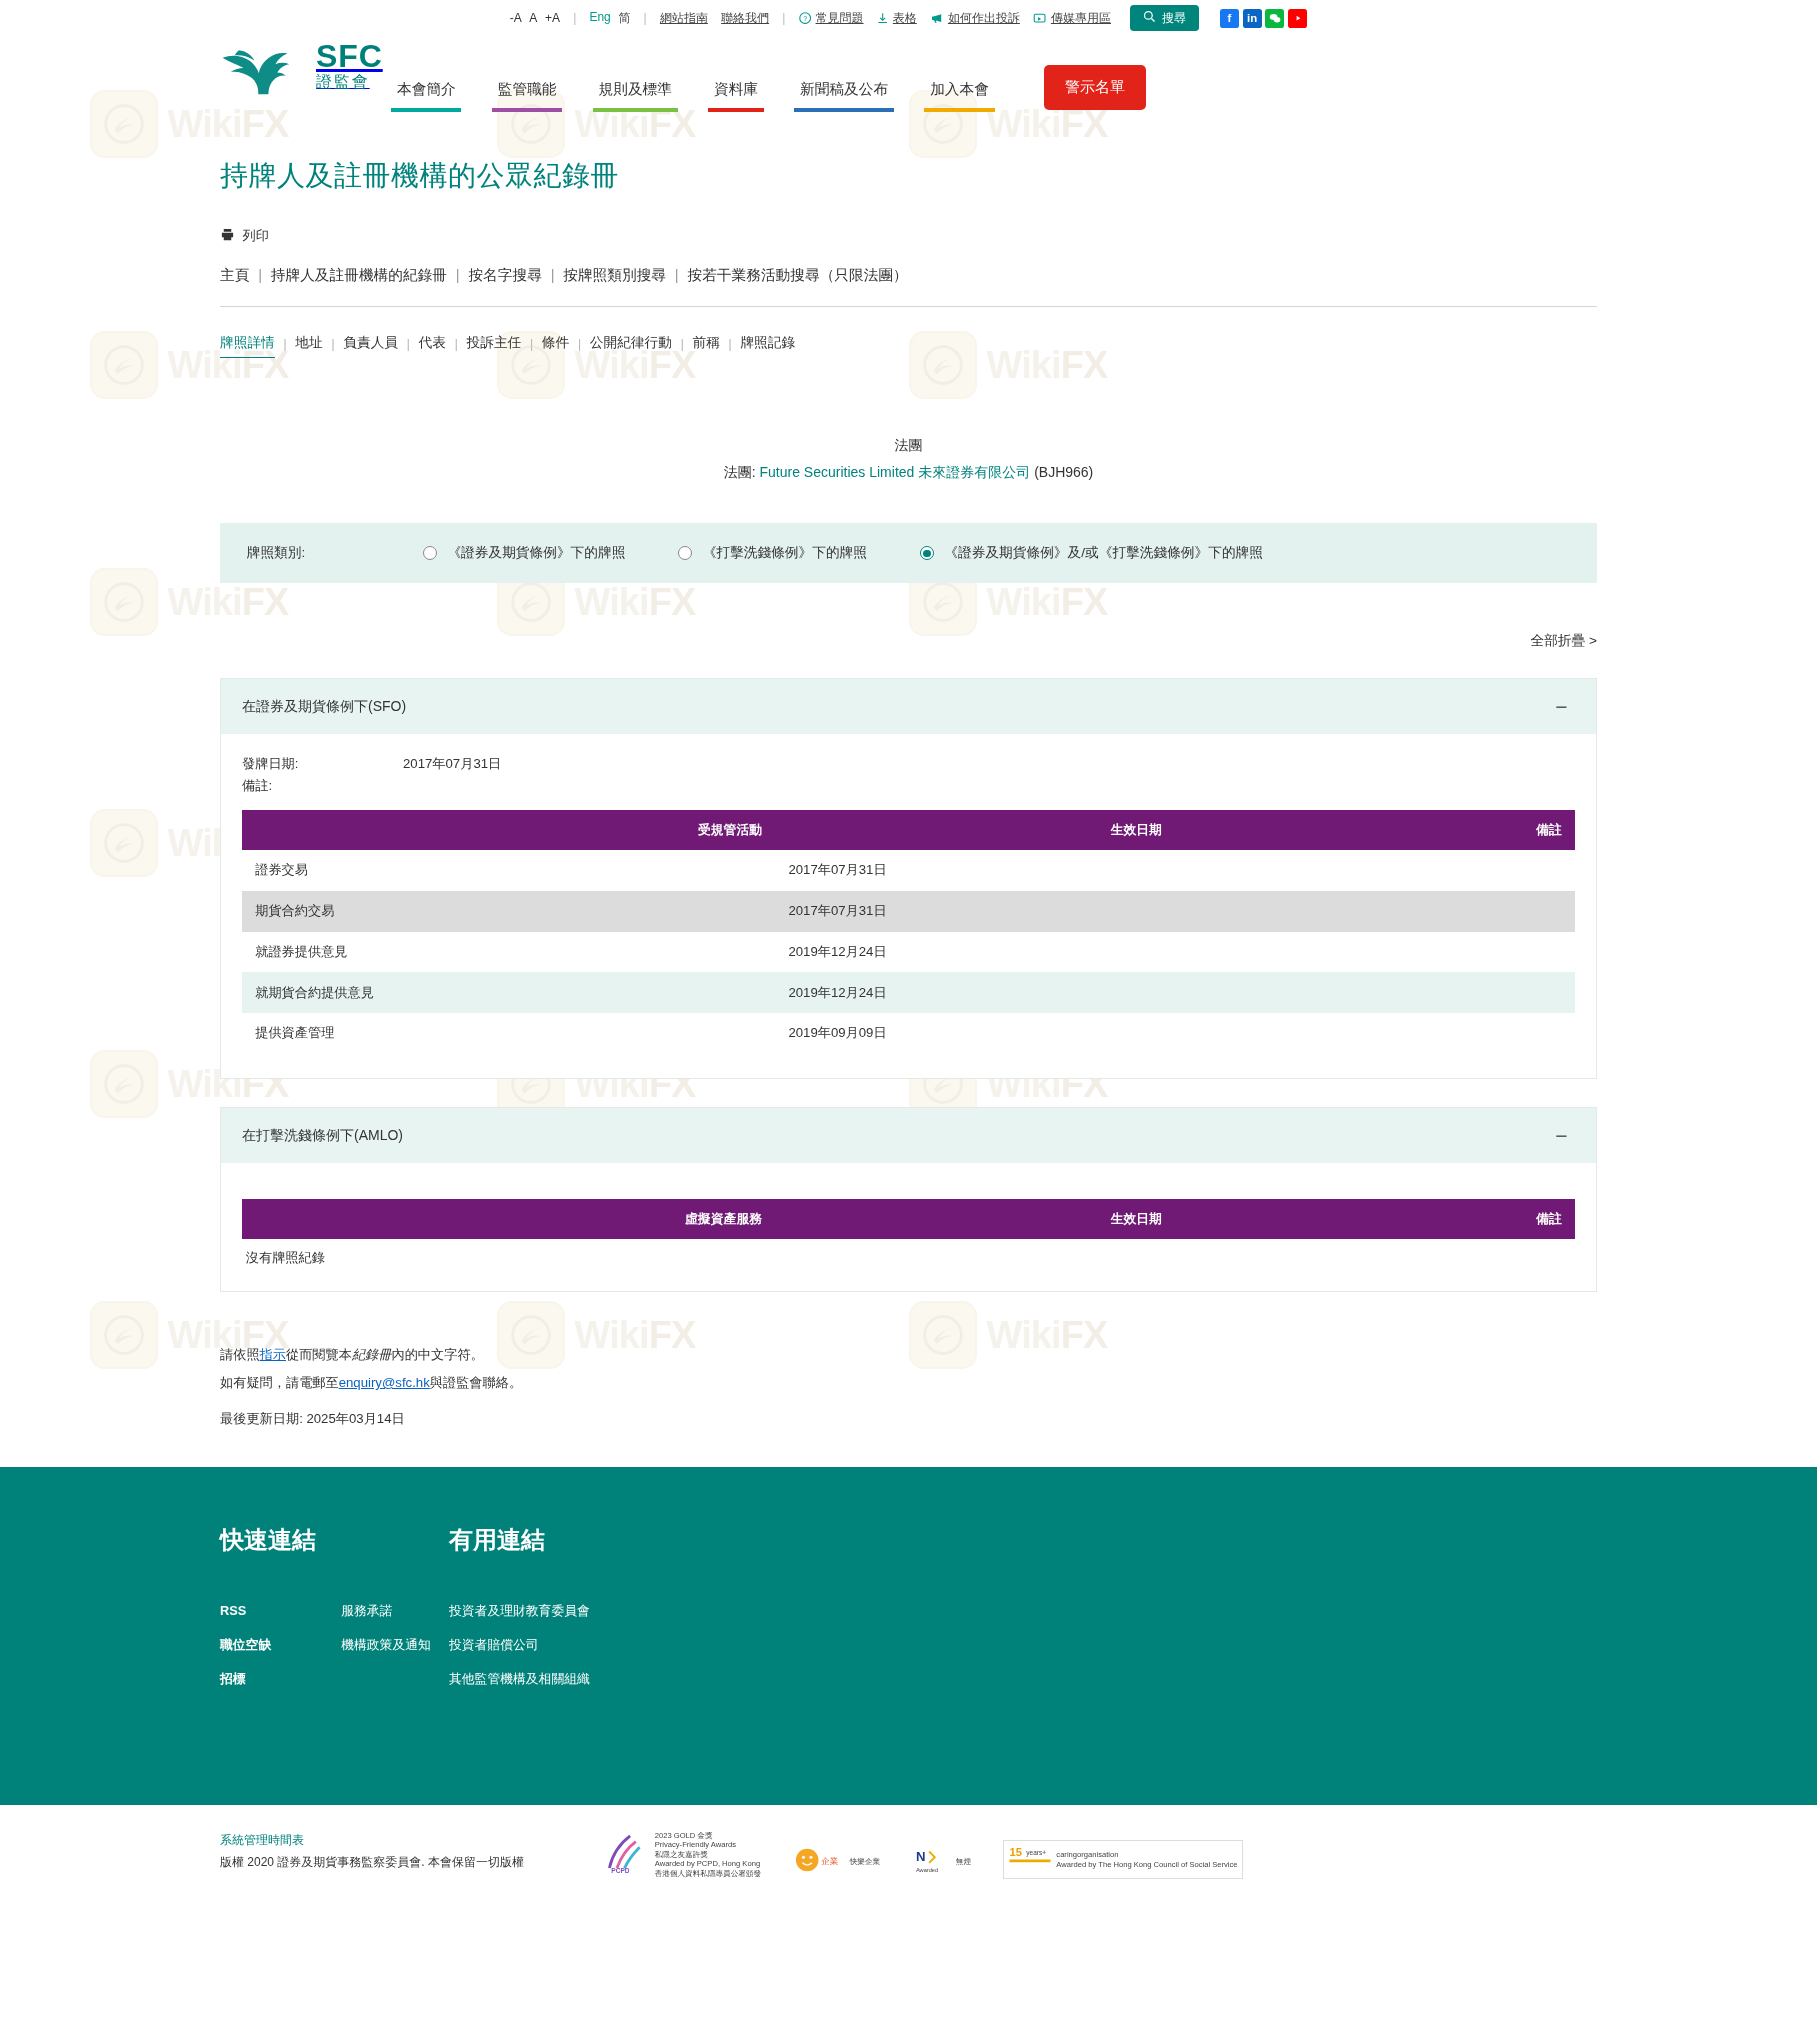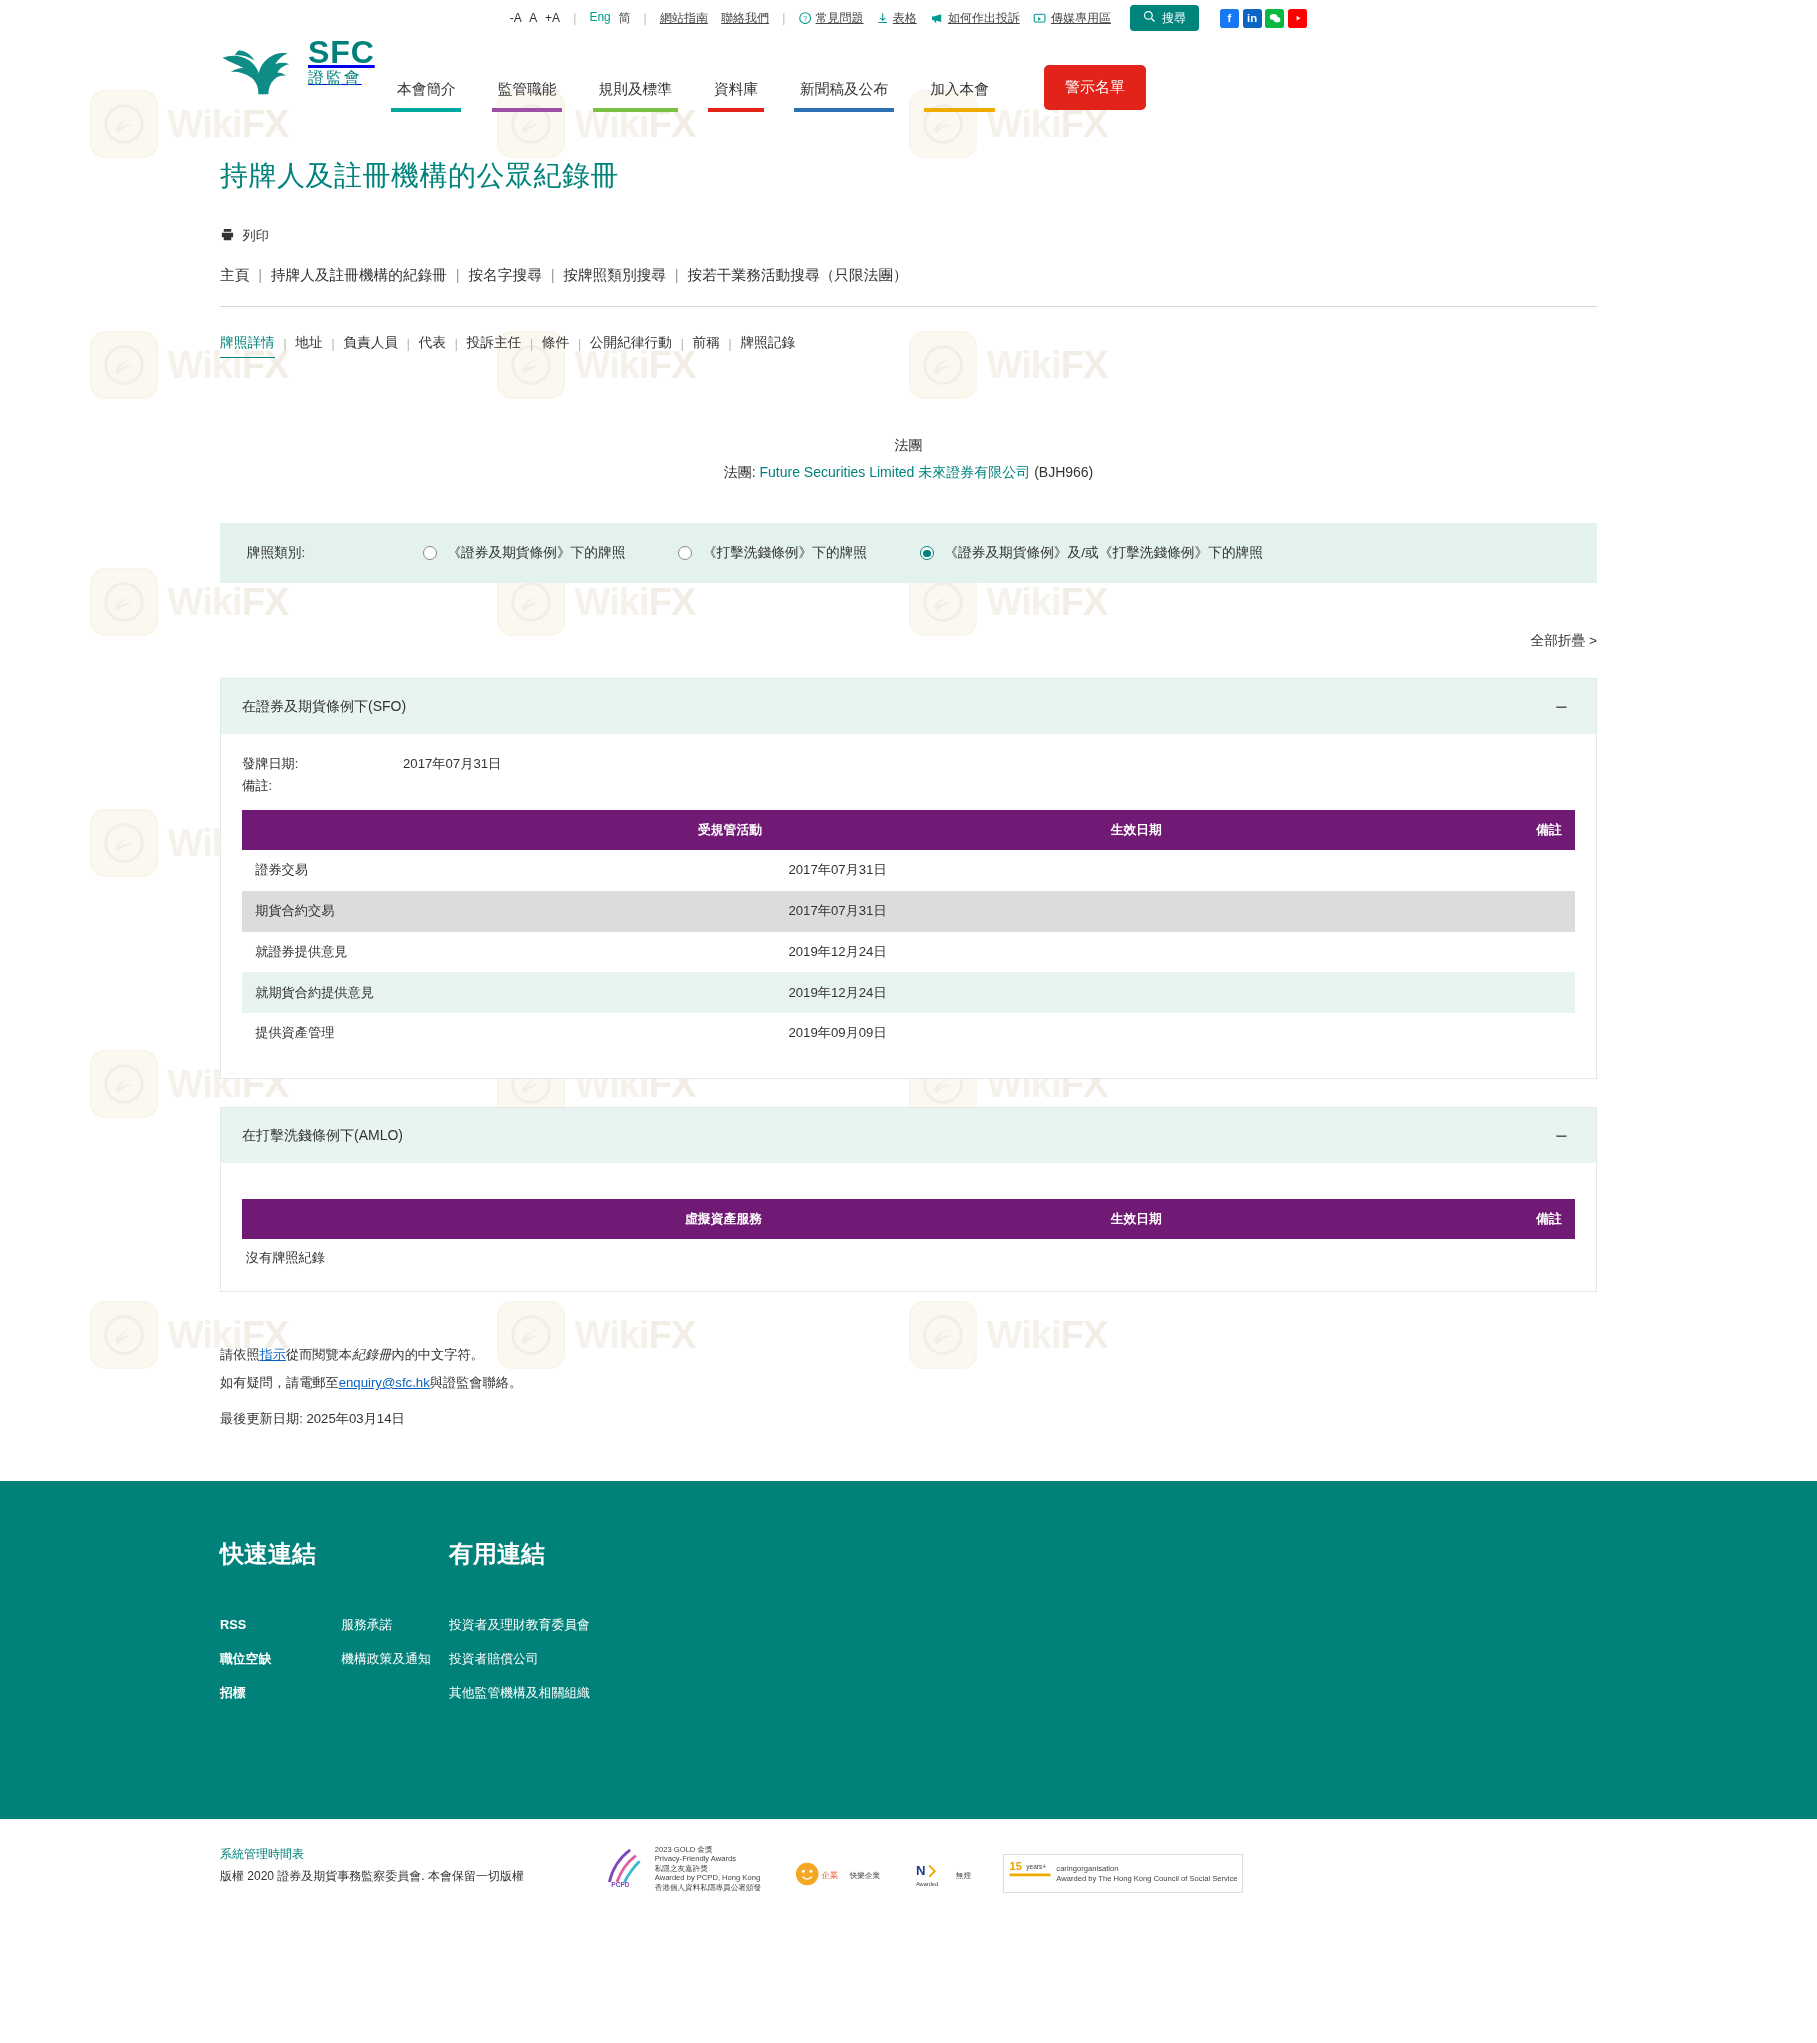--- a/index.html
+++ b/index.html
@@ -46,21 +46,21 @@
   .soc.fb { background:#1877f2; }
   .soc.li { background:#0a66c2; }
   .soc.wc { background:#09b83e; }
   .soc.yt { background:#ff0000; }
 
   
   .header {
     display:flex; align-items:flex-start; padding:0 0 0 0; position:relative; z-index:20;
     height:87px;
   }
-  .logo-wrap { width:397px; padding-left:220px; display:flex; gap:18px; }
+  .logo-wrap { width:397px; padding-left:220px; display:flex; align-items:center; gap:26px; }
   .logo-bird svg { width:70px; height:59px; display:block; }
   .logo-text { line-height:1.05; }
   .logo-text .l1 { font-size:32px; font-weight:bold; color:#00807a; letter-spacing:0.9px; }
   .logo-text .l2 { font-size:16px; color:#00807a; letter-spacing:1.9px; }
 
   .mainnav { flex:1; display:flex; align-items:flex-start; gap:0; padding-top:44px; }
   .nav-item { position:relative; padding:0 0 13.2px 0; margin-right:42px; font-size:14.7px; color:#333; white-space:nowrap; }
   .nav-item .bar { position:absolute; left:-5.7px; right:-5.7px; bottom:0; height:3.8px; }
   .alert-btn {
     margin-left:13.2px; margin-top:-15px; background:#e2231a; color:#fff; font-size:15px;
@@ -131,21 +131,21 @@
   table.rec col.c2 { width:30%; }
   table.rec col.c3 { width:30%; }
   .norec { font-size:13.2px; padding:9.5px 3.8px 0 3.8px; color:#333; }
 
   .notes { margin-top:49px; font-size:13.2px; line-height:2.1; color:#333; }
   .notes a { color:#0a63c2; }
   .notes .ital { font-style:italic; }
   .updated { margin-top:13px; font-size:13.2px; color:#333; }
 
   
-  .footer { background:#00827a; margin-top:53px; padding:57px 220px 110px 220px; color:#fff; position:relative; z-index:10; }
+  .footer { background:#00827a; margin-top:39px; padding:57px 220px 110px 220px; color:#fff; position:relative; z-index:10; }
   .footer-cols { display:flex; gap:0; }
   .fcol { }
   .fcol.a { width:229px; }
   .fcol.b { width:397px; }
   .fcol h3 { font-size:24px; font-weight:bold; margin:0 0 38px 0; }
   .flinks { display:flex; gap:70px; font-size:12.8px; line-height:2.65; }
   .flinks .bold { font-weight:bold; }
   .fcol.b .flist { font-size:12.8px; line-height:2.65; }
 
   .footbar { background:#fff; padding:24.6px 220px 38px 220px; position:relative; z-index:10; display:flex; align-items:flex-start; gap:38px; }

